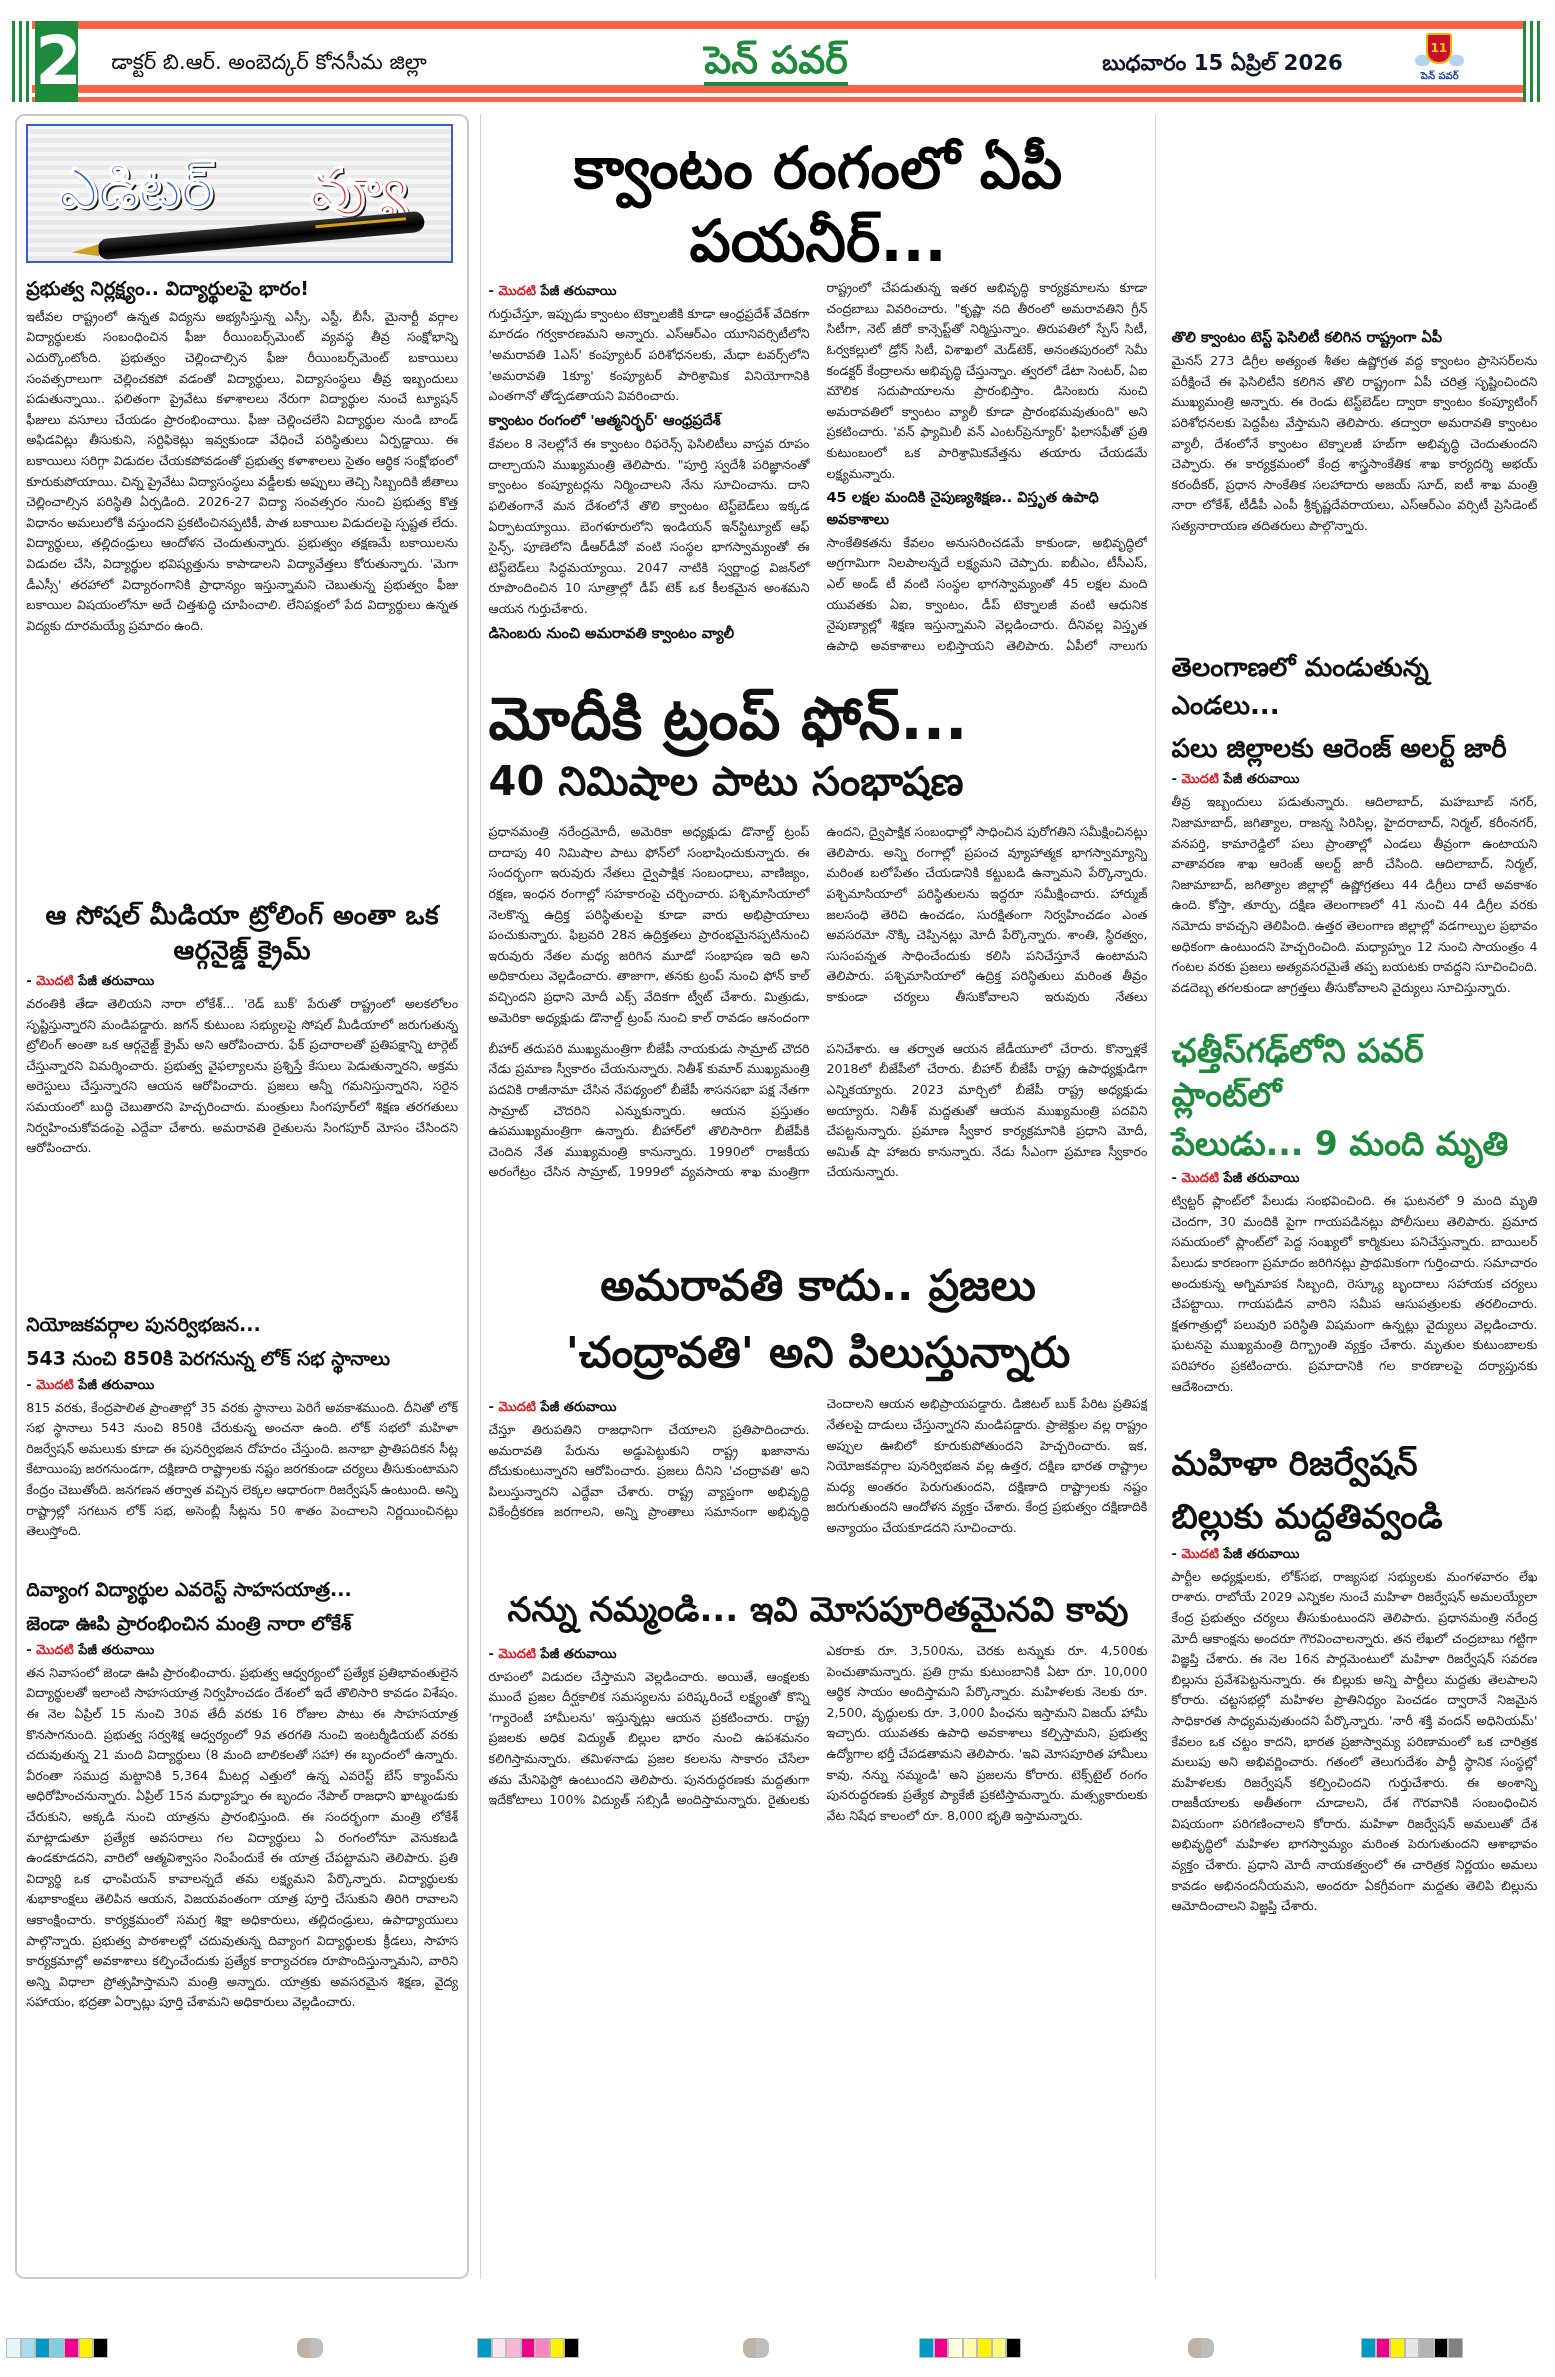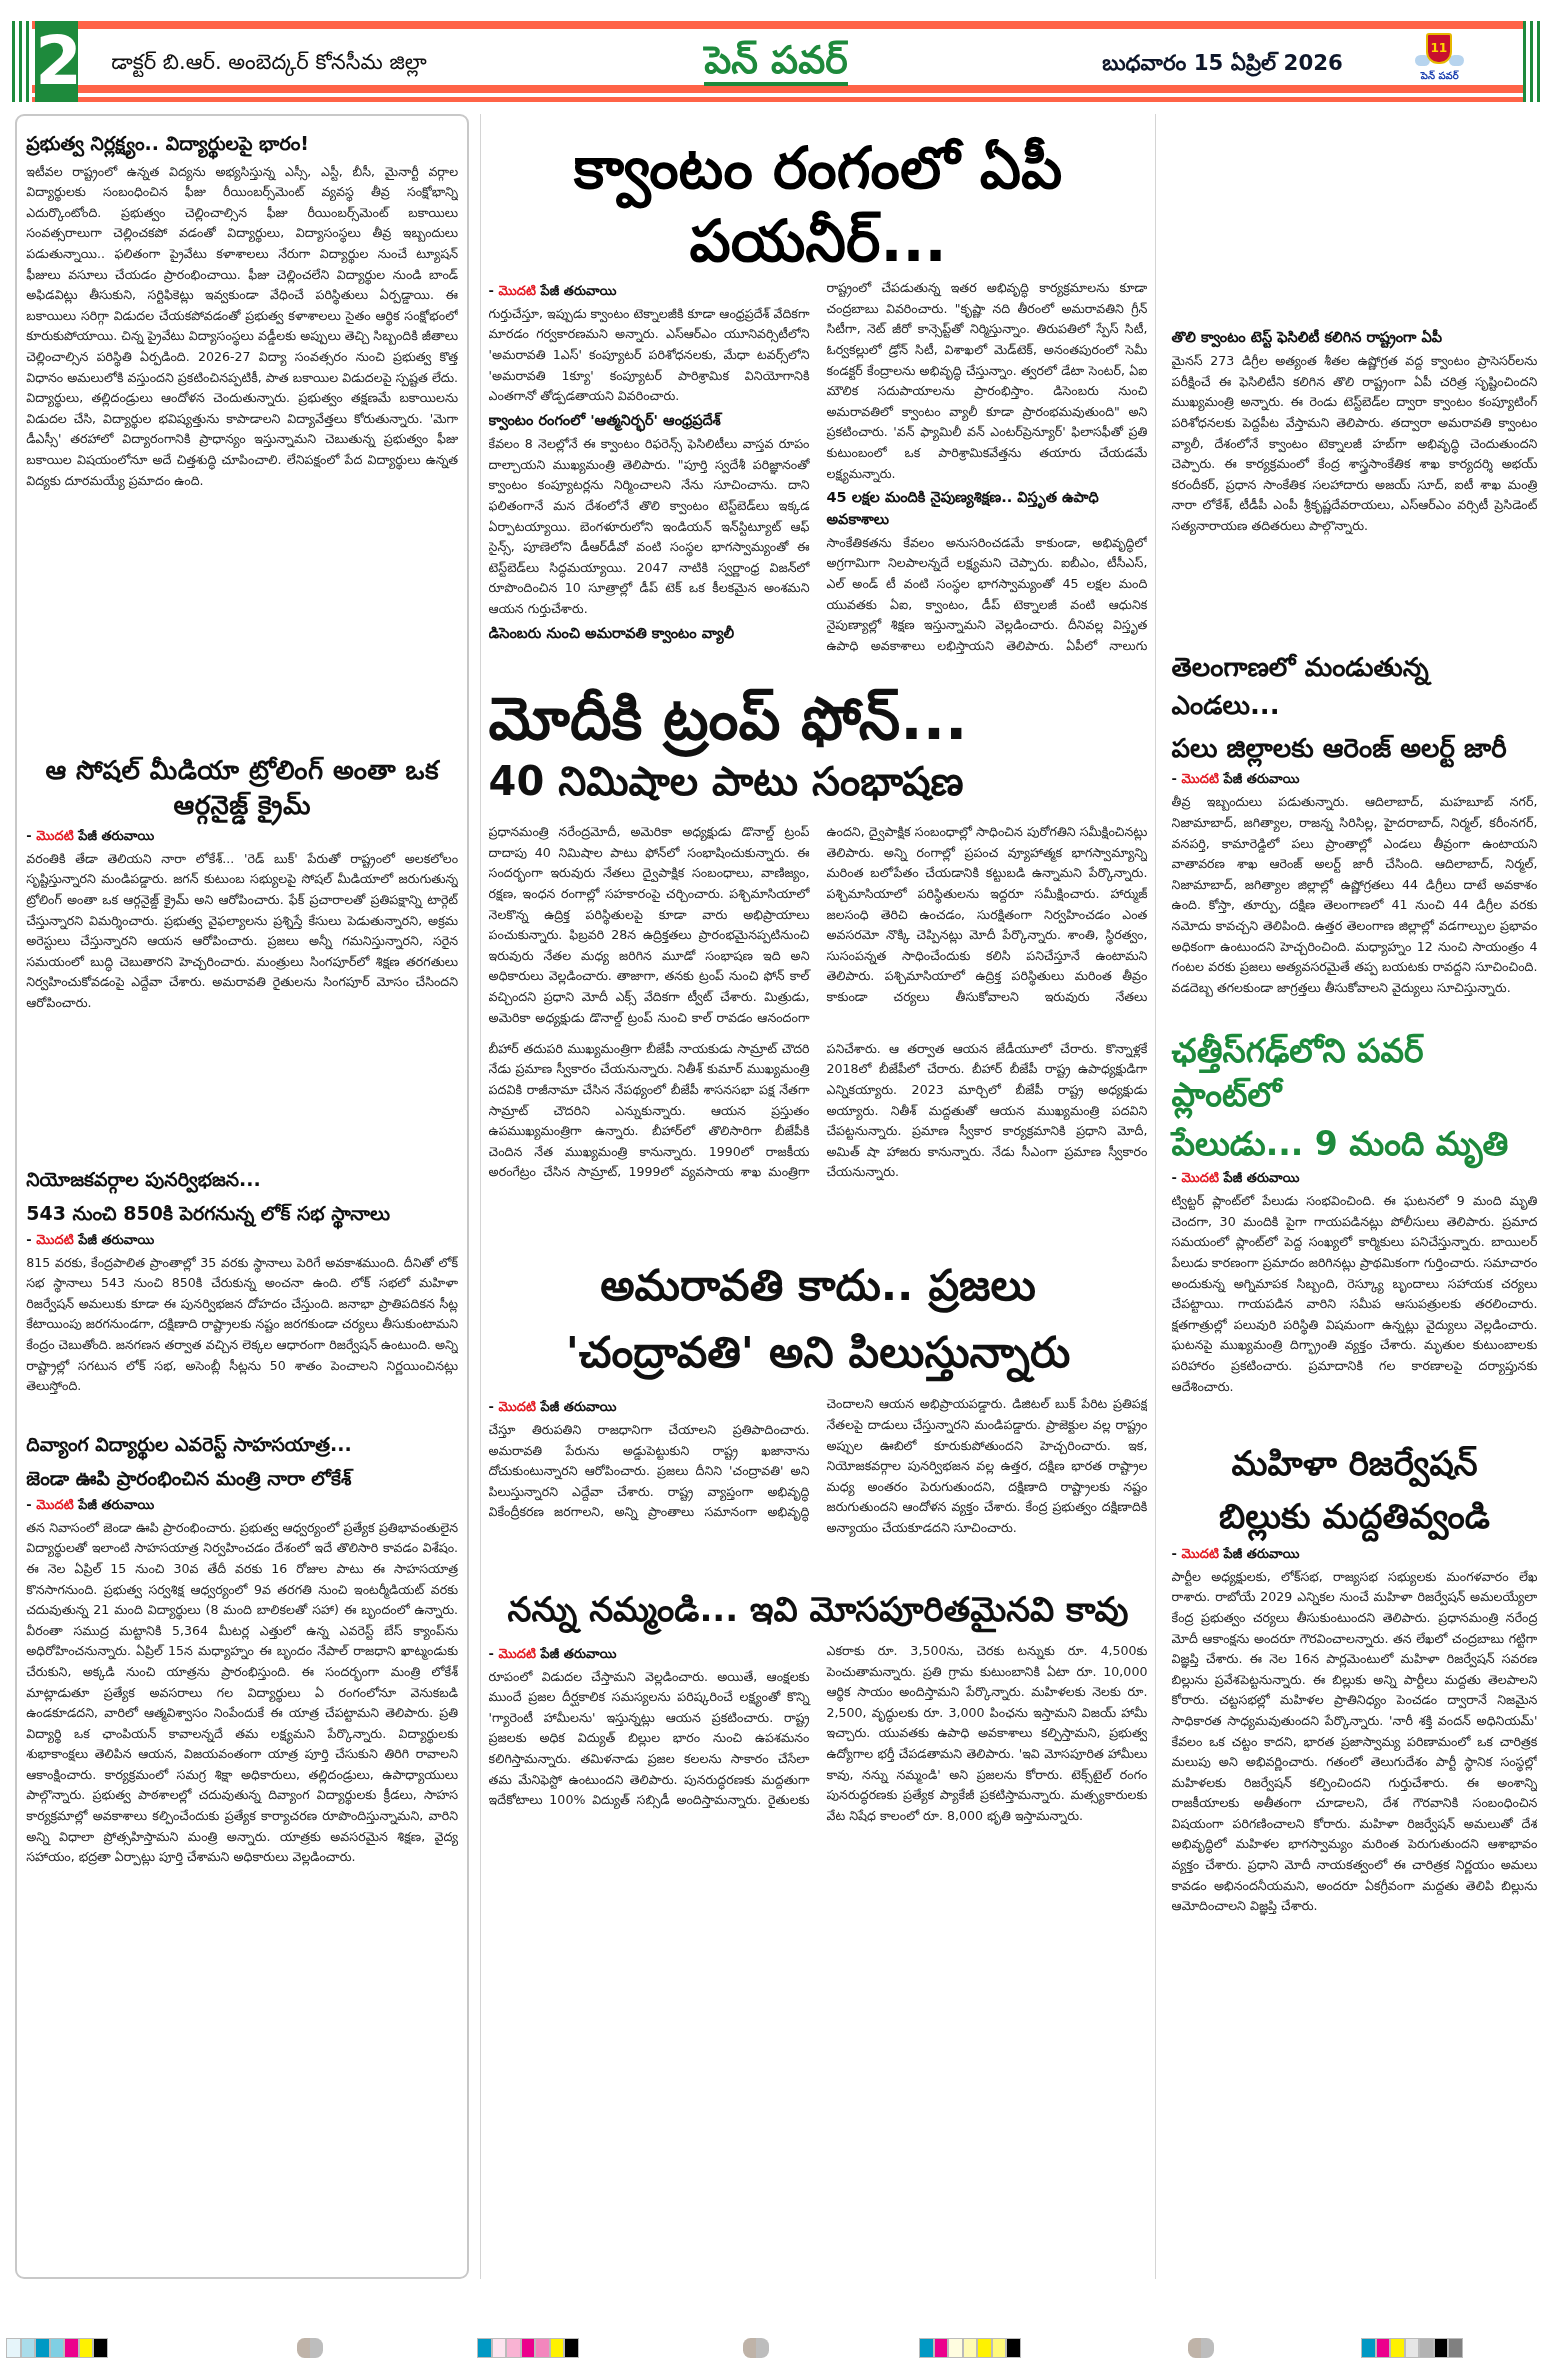--- a/index.html
+++ b/index.html
@@ -58,21 +58,21 @@
   .lead-h2 { font-size: 41px; font-weight: 900; text-align: center; line-height: 58px; color: #e8141b; margin-bottom: 20px; }
   .mid-block { margin-bottom: 10.7px; }
   .mid-h-xl { font-size: 59px; font-weight: 900; text-align: left; line-height: 73px; margin-top: 15.2px; }
   .mid-h-l { font-size: 40px; font-weight: 900; text-align: left; line-height: 53px; margin-bottom: 13.7px; }
   .mid-h-m { font-size: 27.4px; font-weight: 900; text-align: center; line-height: 38px; margin: 12.2px 0 6.1px; }
   .mid-h-2l { font-size: 43px; font-weight: 900; text-align: center; line-height: 58px; margin-top: 9.1px; margin-bottom: 13.7px; }
   .mid-h-n { font-size: 34px; font-weight: 900; text-align: center; line-height: 49px; margin: 15.2px 0 7.6px; }
 
   .right-h { font-size: 26px; font-weight: bold; line-height: 38px; margin-top: 4.6px; }
   .right-h.green { color: #1e8a3c; font-size: 33px; line-height: 44px; }
-  .right-h.center { text-align: center; font-size: 34px; line-height: 49px; }
+  .right-h.center { font-size: 34px; line-height: 49px; }
 
   
   .regbar { position: absolute; top: 2338px; height: 20px; display: flex; }
   .regbar span { width: 14.5px; height: 20px; border: 0.8px solid #bbb; }
   .regdot { position: absolute; top: 2338px; width: 26px; height: 20px; border-radius: 7.6px;
     background: linear-gradient(90deg, #bfb3a8 0 50%, #bdbdbd 50% 100%); }
 </style>
 </head>
 <body>
 
@@ -88,20 +88,28 @@
   <div class="logo">
     <div class="wing l"></div>
     <div class="wing r"></div>
     <div class="shield">11</div>
     <div class="lname">పెన్ పవర్</div>
   </div>
   <div class="mh-bars-right"></div>
 </header>
 
 <section class="col col-left">
+  <div class="banner-editor">
+    <span class="t1">ఎడిటర్</span>
+    <span class="t2">వ్యూ</span>
+    <div class="pen">
+        <div class="clip"></div>
+        <div class="nib"></div>
+      </div>
+  </div>
 
   <article>
     <h2 class="sec">ప్రభుత్వ నిర్లక్ష్యం.. విద్యార్థులపై భారం!</h2>
     <p class="body" style="height:584px;overflow:hidden">ఇటీవల రాష్ట్రంలో ఉన్నత విద్యను అభ్యసిస్తున్న ఎస్సీ, ఎస్టీ, బీసీ, మైనార్టీ వర్గాల విద్యార్థులకు సంబంధించిన ఫీజు రీయింబర్స్‌మెంట్ వ్యవస్థ తీవ్ర సంక్షోభాన్ని ఎదుర్కొంటోంది. ప్రభుత్వం చెల్లించాల్సిన ఫీజు రీయింబర్స్‌మెంట్ బకాయిలు సంవత్సరాలుగా చెల్లించకపో వడంతో విద్యార్థులు, విద్యాసంస్థలు తీవ్ర ఇబ్బందులు పడుతున్నాయి.. ఫలితంగా ప్రైవేటు కళాశాలలు నేరుగా విద్యార్థుల నుంచే ట్యూషన్ ఫీజులు వసూలు చేయడం ప్రారంభించాయి. ఫీజు చెల్లించలేని విద్యార్థుల నుండి బాండ్ అఫిడవిట్లు తీసుకుని, సర్టిఫికెట్లు ఇవ్వకుండా వేధించే పరిస్థితులు ఏర్పడ్డాయి. ఈ బకాయిలు సరిగ్గా విడుదల చేయకపోవడంతో ప్రభుత్వ కళాశాలలు సైతం ఆర్థిక సంక్షోభంలో కూరుకుపోయాయి. చిన్న ప్రైవేటు విద్యాసంస్థలు వడ్డీలకు అప్పులు తెచ్చి సిబ్బందికి జీతాలు చెల్లించాల్సిన పరిస్థితి ఏర్పడింది. 2026-27 విద్యా సంవత్సరం నుంచి ప్రభుత్వ కొత్త విధానం అమలులోకి వస్తుందని ప్రకటించినప్పటికీ, పాత బకాయిల విడుదలపై స్పష్టత లేదు. విద్యార్థులు, తల్లిదండ్రులు ఆందోళన చెందుతున్నారు. ప్రభుత్వం తక్షణమే బకాయిలను విడుదల చేసి, విద్యార్థుల భవిష్యత్తును కాపాడాలని విద్యావేత్తలు కోరుతున్నారు. 'మెగా డీఎస్సీ' తరహాలో విద్యారంగానికి ప్రాధాన్యం ఇస్తున్నామని చెబుతున్న ప్రభుత్వం ఫీజు బకాయిల విషయంలోనూ అదే చిత్తశుద్ధి చూపించాలి. లేనిపక్షంలో పేద విద్యార్థులు ఉన్నత విద్యకు దూరమయ్యే ప్రమాదం ఉంది.</p>
   </article>
 
   <article>
     <h2 class="big-black" style="font-size:26px;line-height:35px">ఆ సోషల్ మీడియా ట్రోలింగ్ అంతా ఒక ఆర్గనైజ్డ్ క్రైమ్</h2>
     <div class="cont"><span>- </span><span class="red">మొదటి</span><span> పేజీ తరువాయి</span></div>
     <p class="body" style="height:305px;overflow:hidden">వరంతికి తేడా తెలియని నారా లోకేశ్... 'రెడ్ బుక్' పేరుతో రాష్ట్రంలో అలకలోలం సృష్టిస్తున్నారని మండిపడ్డారు. జగన్ కుటుంబ సభ్యులపై సోషల్ మీడియాలో జరుగుతున్న ట్రోలింగ్ అంతా ఒక ఆర్గనైజ్డ్ క్రైమ్ అని ఆరోపించారు. ఫేక్ ప్రచారాలతో ప్రతిపక్షాన్ని టార్గెట్ చేస్తున్నారని విమర్శించారు. ప్రభుత్వ వైఫల్యాలను ప్రశ్నిస్తే కేసులు పెడుతున్నారని, అక్రమ అరెస్టులు చేస్తున్నారని ఆయన ఆరోపించారు. ప్రజలు అన్నీ గమనిస్తున్నారని, సరైన సమయంలో బుద్ధి చెబుతారని హెచ్చరించారు. మంత్రులు సింగపూర్‌లో శిక్షణ తరగతులు నిర్వహించుకోవడంపై ఎద్దేవా చేశారు. అమరావతి రైతులను సింగపూర్ మోసం చేసిందని ఆరోపించారు.</p>

